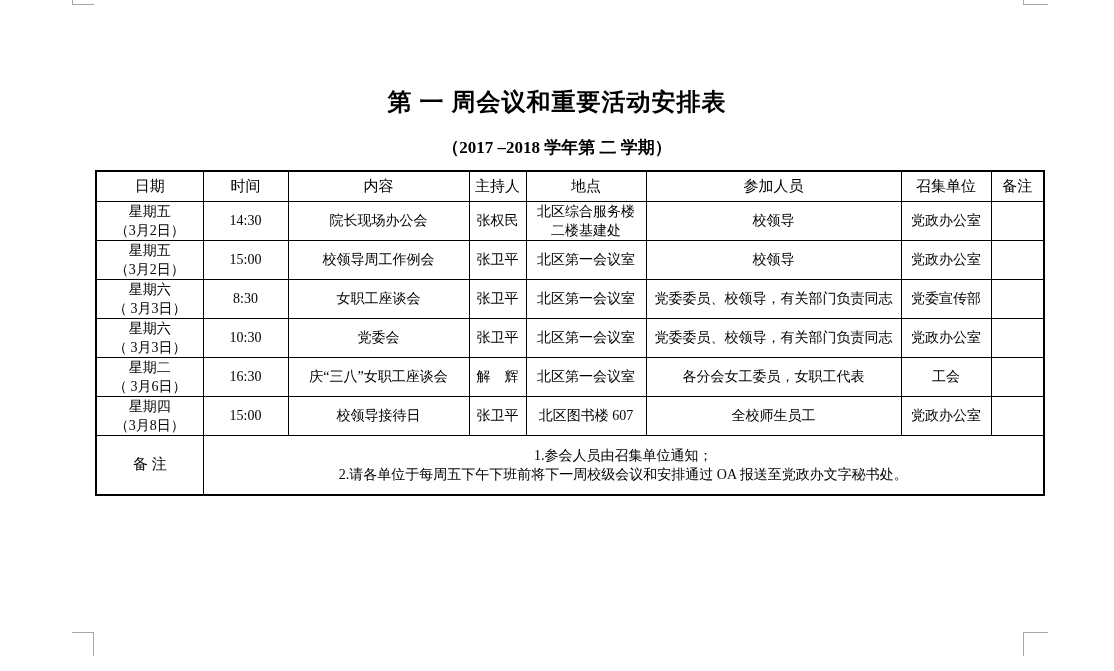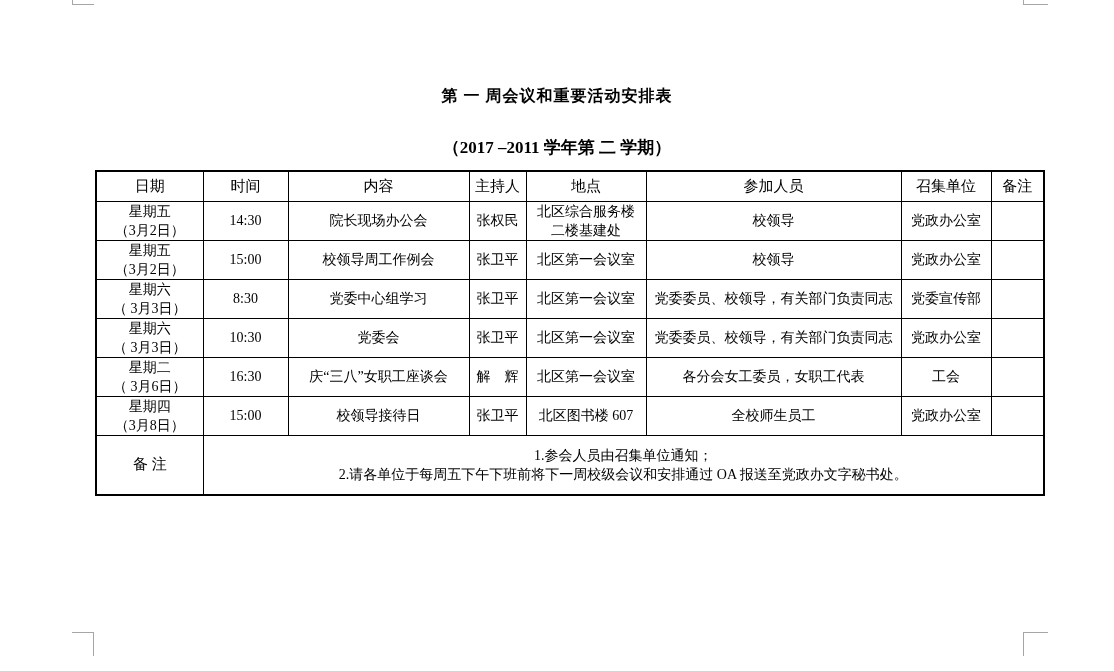--- a/index.html
+++ b/index.html
@@ -22,21 +22,21 @@
   .crop-tr { left: 1023px; top: -9px; width: 24px; height: 13px; border-left: 1px solid #a6a6a6; border-bottom: 1px solid #a6a6a6; }
   .crop-bl { left: 72px;  top: 632px; width: 21px; height: 23px; border-top: 1px solid #a6a6a6; border-right: 1px solid #a6a6a6; }
   .crop-br { left: 1023px; top: 632px; width: 24px; height: 23px; border-top: 1px solid #a6a6a6; border-left: 1px solid #a6a6a6; }
 
   .doc-title {
     position: absolute;
     top: 86px;
     left: 0;
     width: 1114px;
     text-align: center;
-    font-size: 16px;
+    font-size: 24px;
     font-weight: bold;
     letter-spacing: 1px;
   }
   .doc-subtitle {
     position: absolute;
     top: 136px;
     left: 0;
     width: 1114px;
     text-align: center;
     font-size: 17px;
@@ -80,21 +80,21 @@
 <body>
 
 <div id="page">
 
   <div class="cropmark crop-tl"></div>
   <div class="cropmark crop-tr"></div>
   <div class="cropmark crop-bl"></div>
   <div class="cropmark crop-br"></div>
 
   <div class="doc-title">第 一 周会议和重要活动安排表</div>
-  <div class="doc-subtitle">（2017 –2011 学年第 二 学期）</div>
+  <div class="doc-subtitle">（2017 –2018 学年第 二 学期）</div>
 
   <table class="schedule">
     <colgroup>
       <col style="width:107px">
         <col style="width:85px">
         <col style="width:181px">
         <col style="width:57px">
       <col style="width:120px">
         <col style="width:255px">
         <col style="width:90px">
@@ -134,21 +134,21 @@
         <td>北区第一会议室</td>
         <td>校领导</td>
         <td>党政办公室</td>
         <td></td>
       </tr>
 
       <tr class="data-row">
         <td>星期六
 （ 3月3日）</td>
         <td>8:30</td>
-        <td>党委中心组学习</td>
+        <td>女职工座谈会</td>
         <td>张卫平</td>
         <td>北区第一会议室</td>
         <td>党委委员、校领导，有关部门负责同志</td>
         <td>党委宣传部</td>
         <td></td>
       </tr>
 
       <tr class="data-row">
         <td>星期六
 （ 3月3日）</td>

